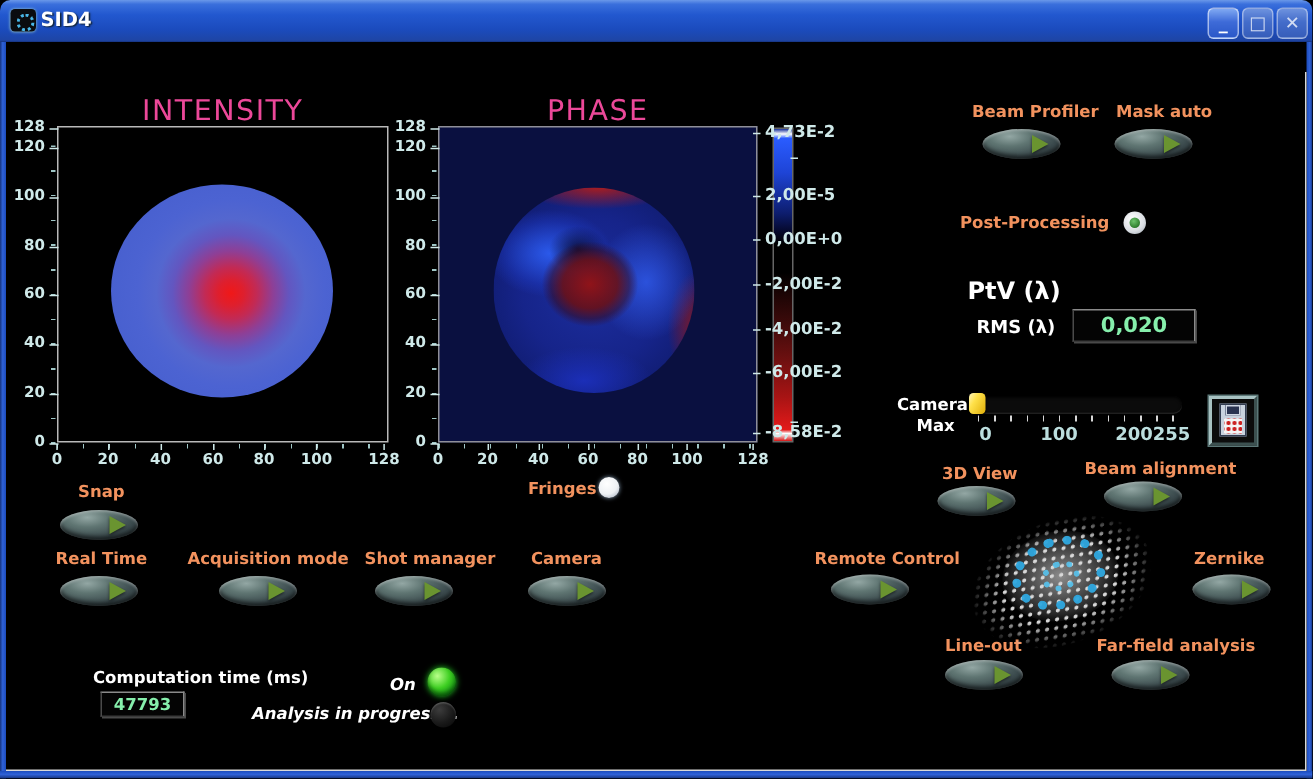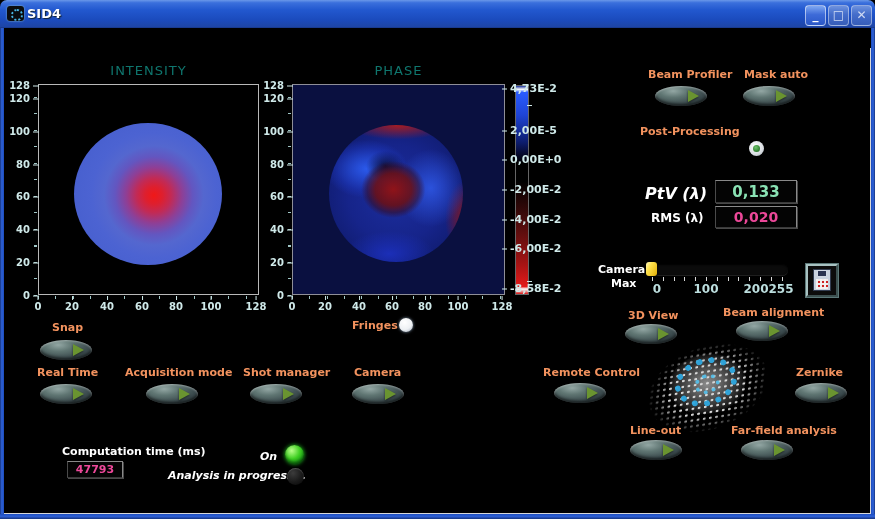--- a/index.html
+++ b/index.html
@@ -25,21 +25,21 @@
   .frame-l { left:0; top:28px; width:4px; height:491px; background:linear-gradient(90deg,#16337e,#2f62d8 45%,#1b4bbd); }
   .frame-r { left:871px; top:28px; width:4px; height:491px; background:linear-gradient(270deg,#16337e,#2f62d8 45%,#1b4bbd); }
   .frame-b { left:0; top:514px; width:875px; height:5px; background:linear-gradient(180deg,#1b4bbd,#2f62d8 45%,#16337e); }
   .menubar { left:4px; top:28px; width:867px; height:20px; background:#ece9d8;
     border-bottom:1px solid #9d9a87; display:flex; align-items:center; gap:15px;
     padding-left:8px; font-family:"Liberation Sans",sans-serif; font-size:12px; color:#111; }
   .client { left:4px; top:48px; width:867px; height:466px; background:#000;
     box-shadow:inset -1px -1px 0 rgba(240,240,240,.9); }
 
   
-  .plot-title { color:#0f766e; font-size:13px; letter-spacing:1px; text-align:center; }
+  .plot-title { color:#ec4899; font-size:19px; letter-spacing:1px; text-align:center; }
   .plot { background:#000; border:1px solid #b9b9b9; }
   .plot.phase { background:#0a1040; border-color:#8f8f98; }
   .axis { color:#cfe9e9; font-size:10px; font-weight:bold; }
   .ytick { width:26px; text-align:right; transform:translateY(-50%); }
   .ytick::after { content:""; position:absolute; right:-9px; top:50%; width:6px; height:1px; background:#cfe9e9; }
   .xtick { transform:translateX(-50%); }
   .xtick::before { content:""; position:absolute; top:-5px; left:50%; width:1px; height:4px; background:#cfe9e9; }
   .ytickstrip { width:3px; background:repeating-linear-gradient(180deg,#9fc6c6 0 1px,transparent 1px 16.5px); }
   .xtickstrip { height:3px; background:repeating-linear-gradient(90deg,#9fc6c6 0 1px,transparent 1px 17.3px); }
   .int-blob { left:35px; top:38px; width:148px; height:142px; border-radius:50%;
@@ -80,21 +80,21 @@
   .led.ring { width:15px; height:15px; background:radial-gradient(circle at 40% 35%, #ffffff, #d9dde2 60%, #9aa3ad 100%); }
   .led.ring::after { content:""; position:absolute; left:4px; top:4px; width:7px; height:7px; border-radius:50%;
     background:radial-gradient(circle at 40% 35%, #6cc36c, #2e7d2e 70%, #195019 100%); }
   .ball { width:14px; height:14px; border-radius:50%;
     background:radial-gradient(circle at 40% 32%, #ffffff, #eef1f4 55%, #9ba6b8 100%);
     box-shadow:0 0 3px rgba(160,190,220,.8); }
   .valuebox { background:#040404; border:1px solid #8a8a8a; border-left-color:#4a4a4a; border-bottom-color:#3a3a3a;
     display:flex; align-items:center; justify-content:center; font-weight:bold;
     box-shadow:1px 1px 0 rgba(210,210,210,.35); }
   .mint { color:#8ae2b4; font-size:15px; }
-  .pale { color:#ec4899; }
+  .pale { color:#86efac; }
 
   .slider-track { left:650px; top:264px; width:138px; height:11px; background:#0b0b0b;
     border-radius:0 6px 6px 0; box-shadow:inset 0 1px 2px #000, 0 1px 0 rgba(255,255,255,.12); }
   .slider-thumb { left:646px; top:262px; width:11px; height:14px; border-radius:3px;
     background:linear-gradient(120deg,#fff7c0 0%,#ffe14a 35%,#e0ae08 100%);
     box-shadow:0 1px 2px #000; cursor:pointer; }
   .slider-num { color:#bcdede; font-size:12px; font-weight:bold; transform:translateX(-50%); }
 
   .save-btn { left:806px; top:264px; width:32px; height:33px; background:#0c0c0c;
     border:2px solid; border-color:#a8c2c2 #3c5050 #3c5050 #a8c2c2; box-shadow:0 0 0 1px #5c7878; cursor:pointer; }
@@ -206,25 +206,24 @@
   <div class="abs cbminor" style="top:281px;"></div>
 
   <div class="abs olabel" style="left:352px; top:319px;">Fringes</div>
   <div class="abs ball" style="left:399px; top:318px;"></div>
 
   <div class="abs olabel" style="left:648px; top:68px;">Beam Profiler</div>
   <div class="abs oval-btn" style="left:655px; top:86px;"></div>
   <div class="abs olabel" style="left:744px; top:68px;">Mask auto</div>
   <div class="abs oval-btn" style="left:743px; top:86px;"></div>
 
-  <div class="abs olabel" style="left:640px; top:125px;">Post-Processing</div>
+  <div class="abs olabel" style="left:640px; top:142px;">Post-Processing</div>
   <div class="abs led ring" style="left:749px; top:141px;"></div>
 
-  <div class="abs wlabel" style="left:645px; top:184px; font-size:16px;font-style:italic;">PtV (λ)</div>
-  <div class="abs valuebox mint" style="left:715px; top:180px; width:82px; height:23px;">0,133</div>
+  <div class="abs wlabel" style="left:645px; top:184px; font-size:16px;">PtV (λ)</div>
   <div class="abs wlabel" style="left:651px; top:211px; font-size:12px;">RMS (λ)</div>
   <div class="abs valuebox pale" style="left:715px; top:206px; width:82px; height:22px; font-size:14px;">0,020</div>
 
   <div class="abs wlabel" style="left:598px; top:263px;">Camera</div>
   <div class="abs wlabel" style="left:611px; top:277px;">Max</div>
   <div class="abs slider-track"></div>
   <div class="abs slider-thumb"></div>
   <div class="abs xtickstrip" style="left:652px; top:277px; width:134px; background:repeating-linear-gradient(90deg,#d8d8d8 0 1px,transparent 1px 10.8px); height:4px;"></div>
   <div class="abs slider-num" style="left:657px; top:282px;">0</div>
   <div class="abs slider-num" style="left:706px; top:282px;">100</div>

